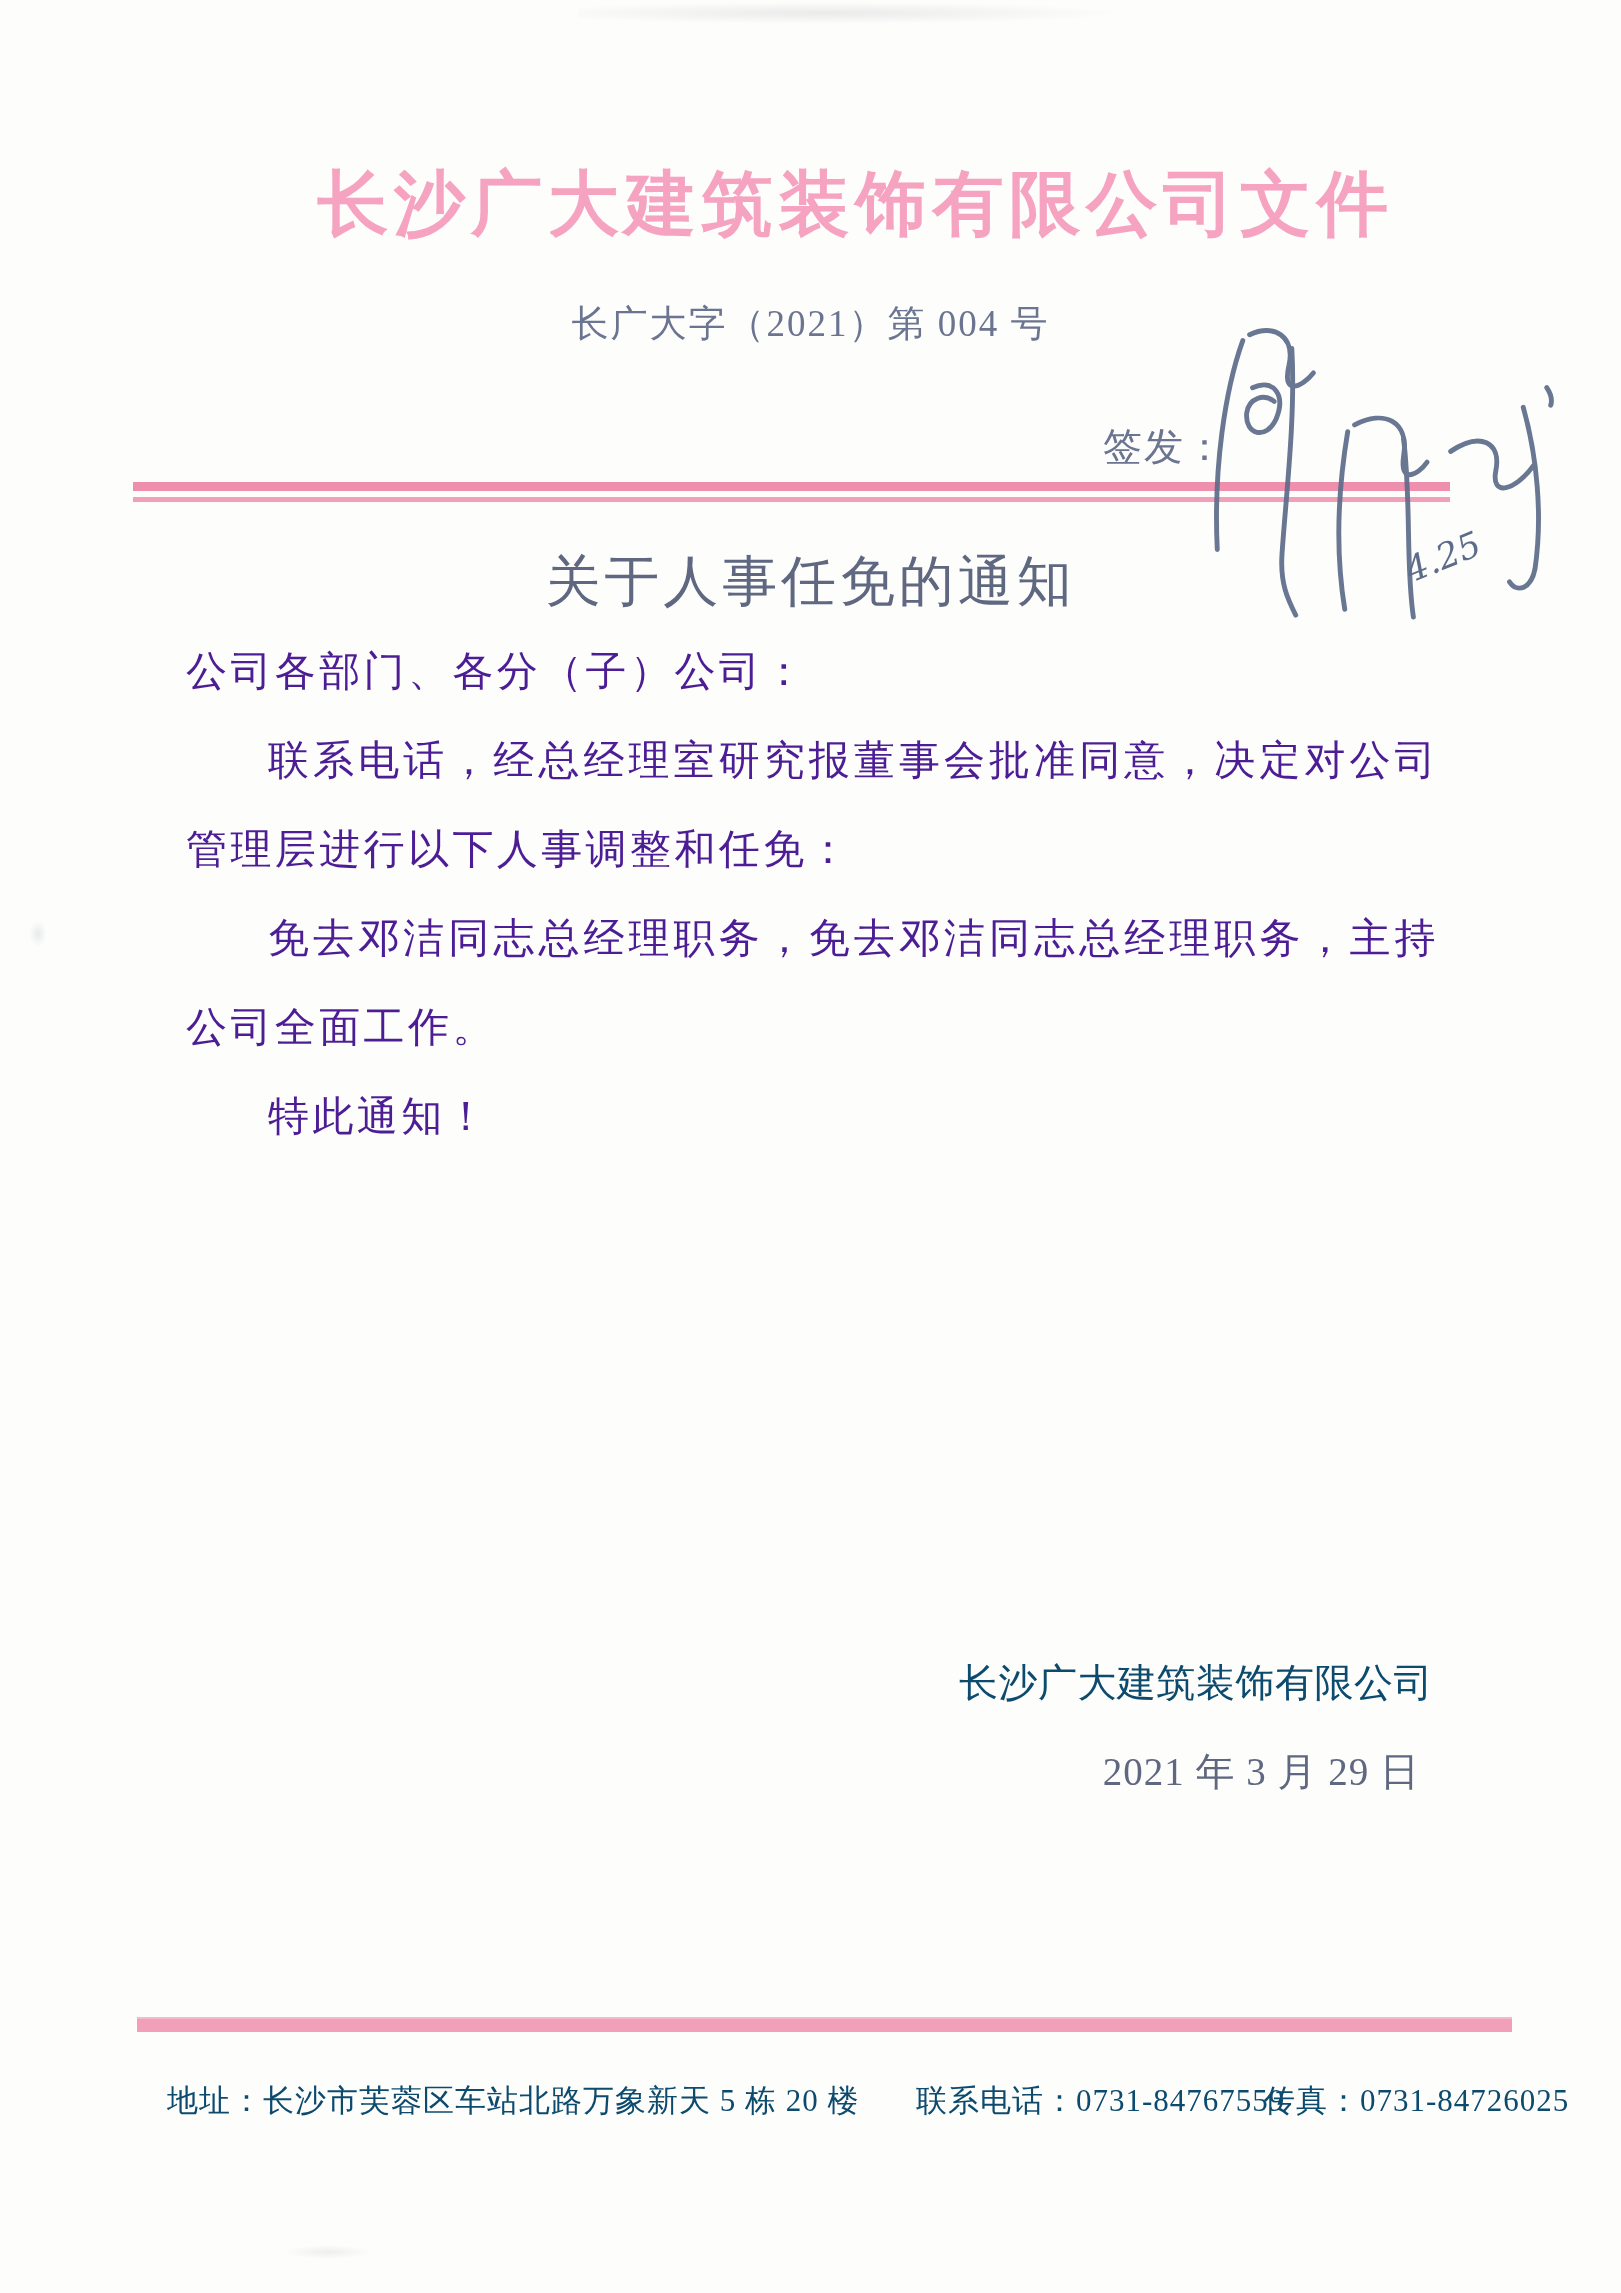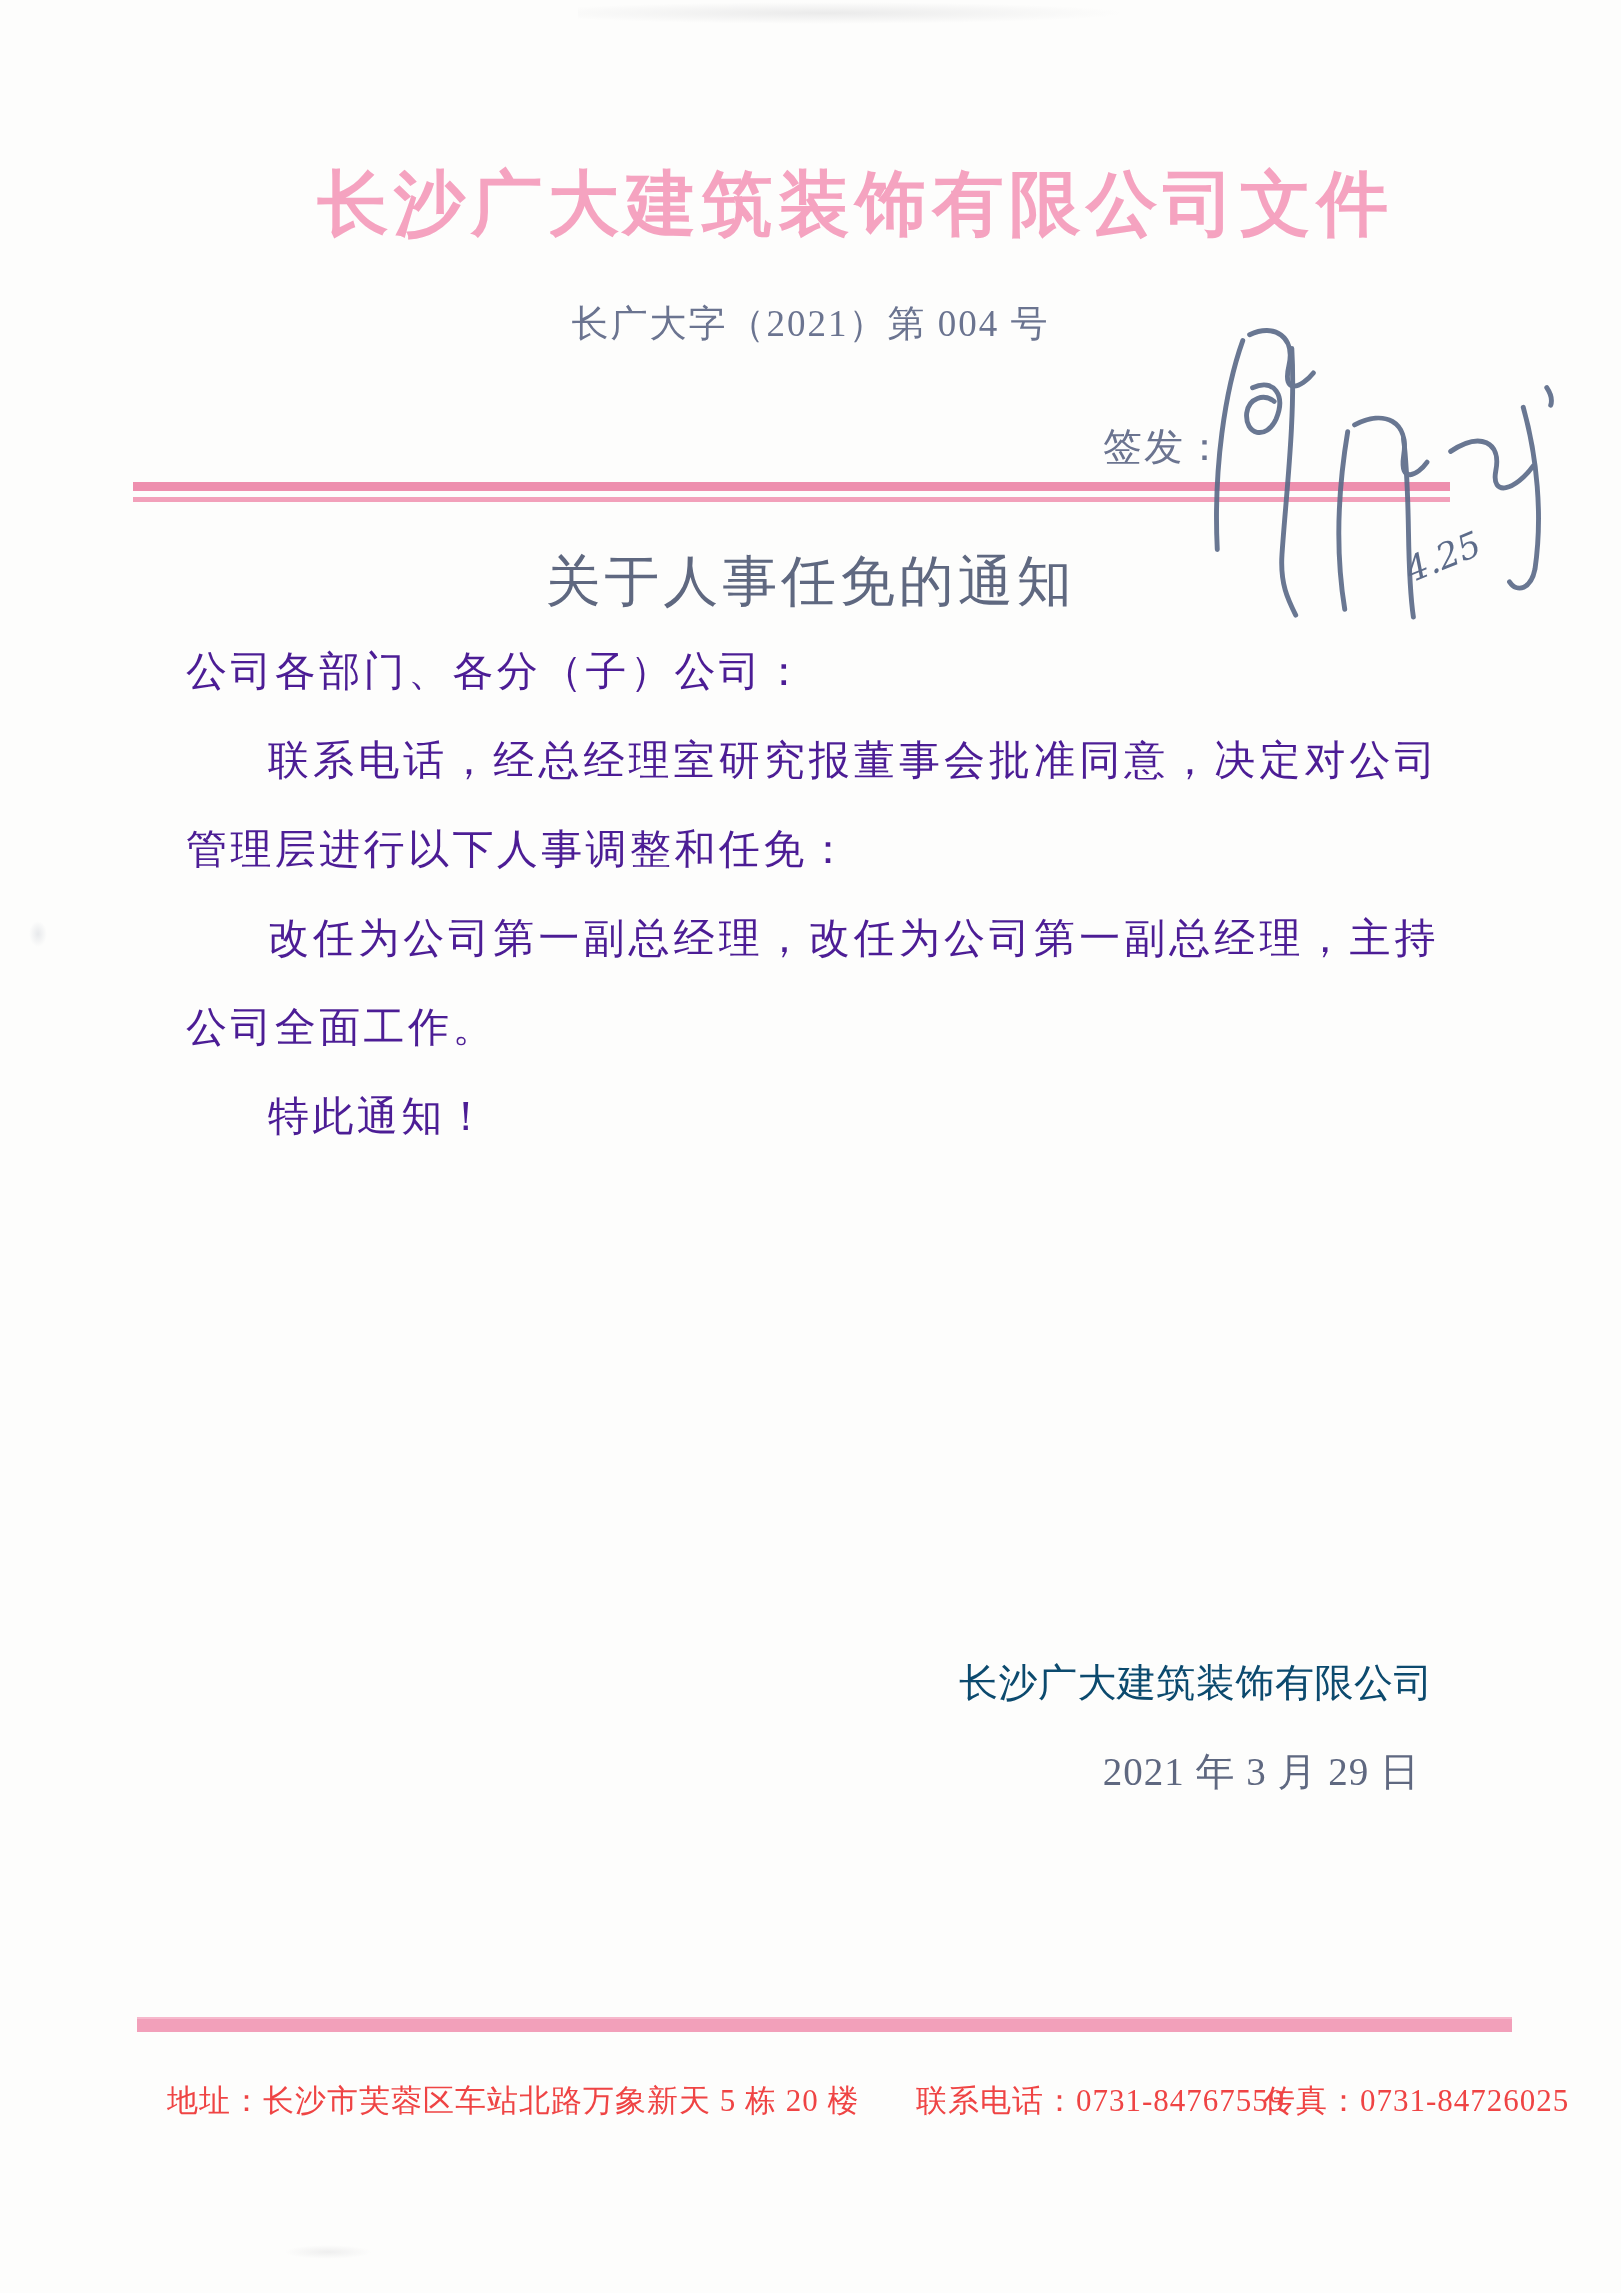--- a/index.html
+++ b/index.html
@@ -84,21 +84,21 @@
     font-size: 39px; color: #5f6880; letter-spacing: 1px;
     white-space: nowrap;
   }
   .footer-rule {
     position: absolute; left: 137px; top: 2017px; width: 1375px; height: 12.7px;
     background: #f2a0ba;
     border-top: 2px solid #f7b8cc;
   }
   .footer-item {
     position: absolute; top: 2080px;
-    font-size: 31px; color: #ef4444; letter-spacing: 1px;
+    font-size: 31px; color: #0c4a6e; letter-spacing: 1px;
     white-space: nowrap;
   }
   .footer-address { left: 167px; }
   .footer-phone   { left: 916px; }
   .footer-fax     { left: 1264px; }
 </style>
 </head>
 <body>
 
 <div class="page">
@@ -129,21 +129,21 @@
     <path d="M428,70 C432,76 434,82 432,88"></path>
   </svg>
 
   <div class="signature-date">4.25</div>
 
   <h2 class="notice-title">关于人事任免的通知</h2>
 
   <div class="body-text">
     <p>公司各部门、各分（子）公司：</p>
     <p class="indent">联系电话，经总经理室研究报董事会批准同意，决定对公司管理层进行以下人事调整和任免：</p>
-    <p class="indent">改任为公司第一副总经理，改任为公司第一副总经理，主持公司全面工作。</p>
+    <p class="indent">免去邓洁同志总经理职务，免去邓洁同志总经理职务，主持公司全面工作。</p>
     <p class="indent">特此通知！</p>
   </div>
 
   <div class="signoff-company">长沙广大建筑装饰有限公司</div>
   <div class="signoff-date">2021 年 3 月 29 日</div>
 
   <div class="footer-rule"></div>
   <div class="footer-item footer-address">地址：长沙市芙蓉区车站北路万象新天 5 栋 20 楼</div>
   <div class="footer-item footer-phone">联系电话：0731-84767559</div>
   <div class="footer-item footer-fax">传真：0731-84726025</div>

